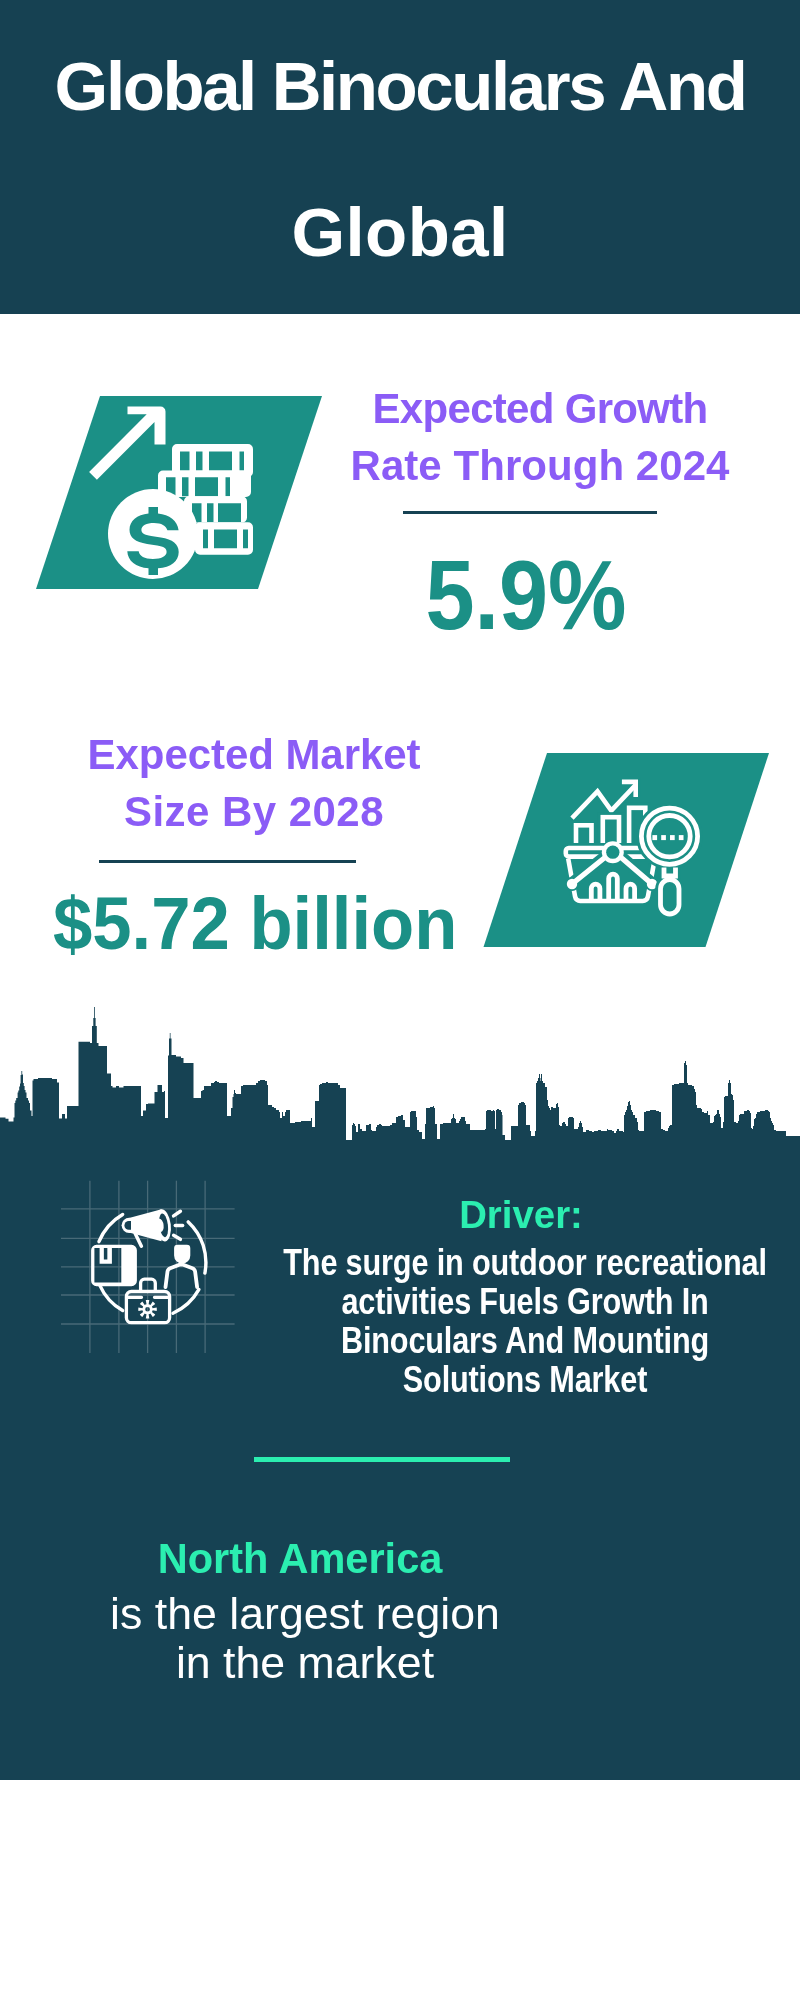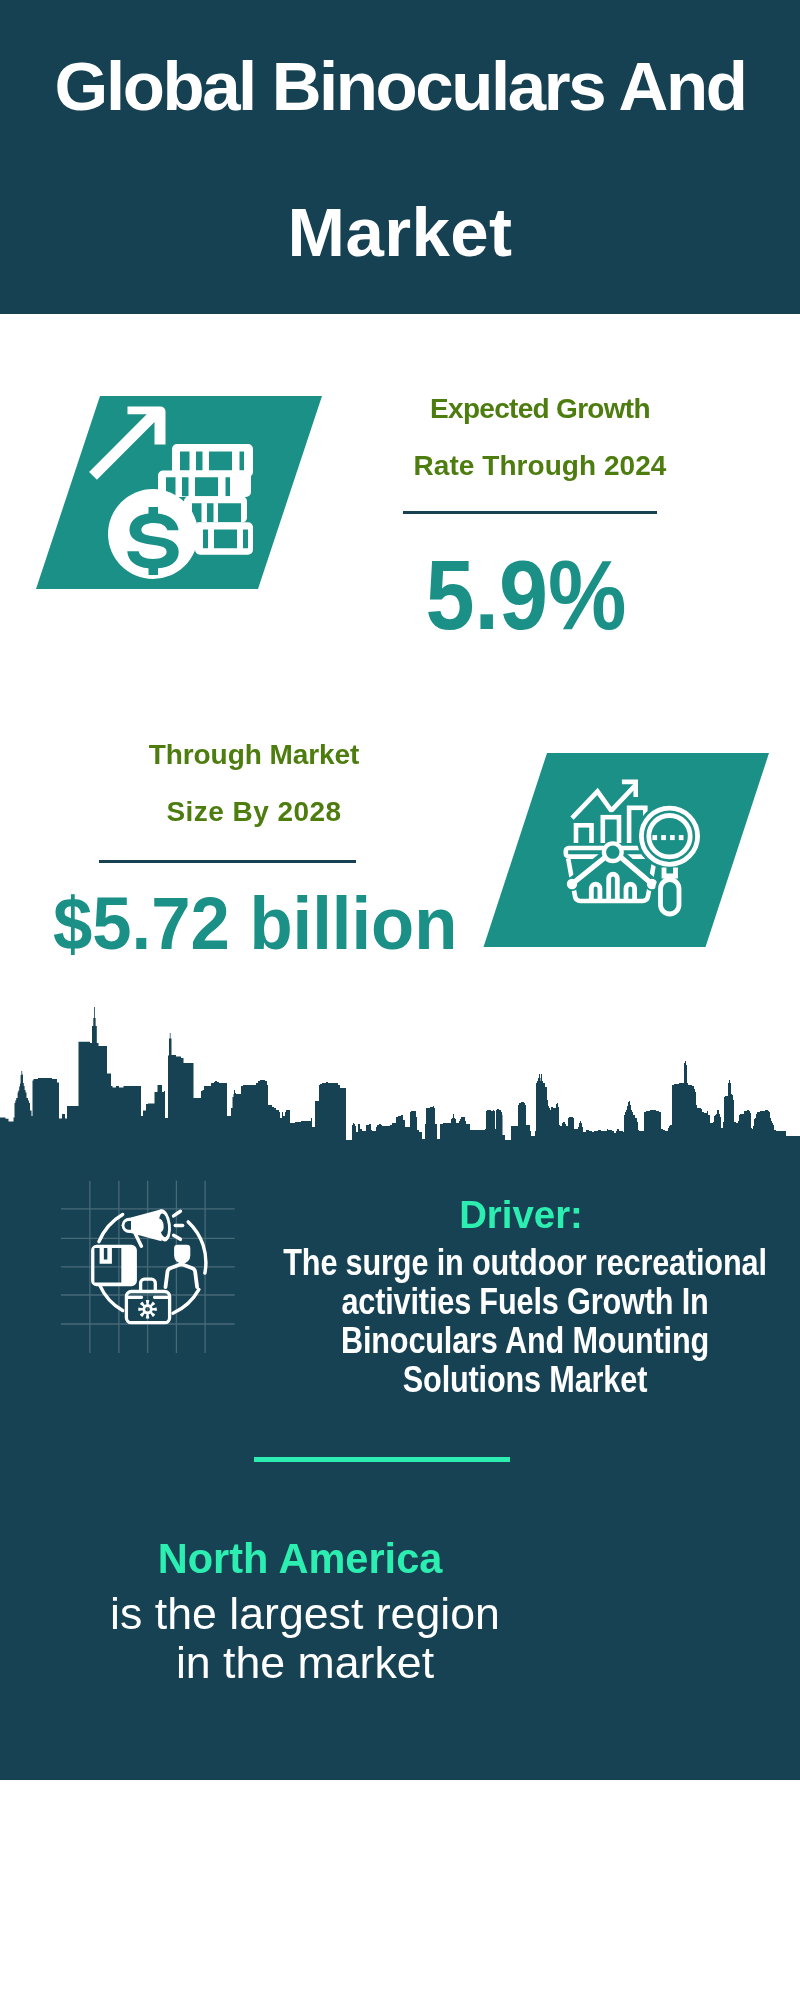--- a/index.html
+++ b/index.html
@@ -6,21 +6,21 @@
   body{width:800px;height:2000px;background:#fff;font-family:"Liberation Sans",sans-serif;overflow:hidden;}
   .page{position:relative;width:800px;height:1788px;}
   .hdr{position:absolute;left:0;top:0;width:800px;height:314px;background:#164152;}
   .hdr h1{margin:0;position:absolute;left:0;top:50px;width:800px;text-align:center;color:#fff;
     font-size:69px;font-weight:bold;line-height:73px;letter-spacing:-2.4px;}
   .hdr h1 span{display:inline-block;}
   .hdr h1 span.l2{letter-spacing:-1.45px;}
   .hdr h1 span.l3{letter-spacing:0.4px;}
 
   
-  .stat-label{position:absolute;color:#4d7c0f;font-size:28px;font-weight:bold;line-height:57px;
+  .stat-label{position:absolute;color:#8b5cf6;font-size:42px;font-weight:bold;line-height:57px;
     letter-spacing:-0.7px;text-align:center;}
   .rule{position:absolute;background:#164253;height:3px;}
   .stat-value{position:absolute;color:#1B9086;font-weight:bold;text-align:center;white-space:nowrap;}
   .stat-label .w{letter-spacing:0.05px;}
   .stat-label .w2{letter-spacing:-0.06px;}
   .stat-label .w3{letter-spacing:0.46px;}
   .darkband{position:absolute;left:0;top:1140px;width:800px;height:640px;background:#164253;}
   .driver-title{position:absolute;left:271px;top:1196px;width:500px;text-align:center;
     color:#2BEEB0;font-size:38px;font-weight:bold;line-height:38px;letter-spacing:0px;
     transform:scaleX(1.01);transform-origin:50% 0;}
@@ -32,21 +32,21 @@
     font-weight:bold;font-size:43px;line-height:43px;white-space:nowrap;
     transform:scaleX(0.966);transform-origin:50% 0;}
   .na-body{position:absolute;left:105px;top:1589px;width:400px;text-align:center;color:#fff;
     font-size:44px;line-height:49px;white-space:nowrap;transform:scaleX(1.015);transform-origin:50% 0;}
 </style>
 </head>
 <body>
 
 <div class="page">
   <div class="hdr">
-    <h1><span>Global Binoculars And</span><br><br><span class="l3">Market</span></h1>
+    <h1><span>Global Binoculars And</span><br><br><span class="l3">Global</span></h1>
   </div>
 
   <svg class="icon1" style="position:absolute;left:30px;top:390px;width:300px;height:205px" viewBox="30 390 300 205">
     <polygon points="100,396 322,396 258,589 36,589" fill="#1B9086"></polygon>
     <g fill="#fff" fill-rule="evenodd">
 
       <path d="M127.5,406.5 h33 a5,5 0 0 1 5,5 v33 h-11 v-22.4 l-57.6,57.6 -7.8,-7.8 57.6,-57.6 h-19.2 z"></path>
 
       <path d="M177,444 h71 a5,5 0 0 1 5,5 v23 a5,5 0 0 1 -5,5 h-71 a5,5 0 0 1 -5,-5 v-23 a5,5 0 0 1 5,-5 z
                M180,451.5 h9.5 v19 h-9.5 z M196,451.5 h6.5 v19 h-6.5 z M209,451.5 h23 v19 h-23 z M239.5,451.5 h4.5 v19 h-4.5 z"></path>
@@ -62,21 +62,21 @@
     <path fill="#1B9086" d="M148.5,507 h9.5 v6.6 c11.6,1.1 19.4,7.3 20.6,16.6 h-11.2 c-1.3,-4.4 -6,-7.2 -13.4,-7.2 c-7.6,0 -12.6,2.7 -12.6,6.7 c0,3.4 2.8,5.2 9.8,6.3 l9.6,1.5 c12,1.9 17.9,6.6 17.9,14.4 c0,9.1 -7.6,15.3 -20.7,16.4 v6.7 h-9.5 v-6.7 c-12.7,-1.1 -20.8,-7.4 -21.2,-17.1 h11.4 c0.7,4.8 5.8,7.7 14.3,7.7 c8.2,0 13.6,-2.8 13.6,-7 c0,-3.4 -2.7,-5.2 -9.4,-6.3 l-10.1,-1.6 c-11.9,-1.9 -17.6,-6.5 -17.6,-14.2 c0,-8.8 7.4,-15 19.0,-16.2 z"></path>
   </svg>
   <div class="stat-label" style="left:340px;top:380px;width:400px;">
     <span>Expected Growth</span><br>
     <span class="w">Rate Through 2024</span>
   </div>
   <div class="rule" style="left:403px;top:511px;width:254px;"></div>
   <div class="stat-value" style="left:326px;top:546px;width:400px;font-size:98px;line-height:98px;transform:scaleX(0.9);">5.9%</div>
 
   <div class="stat-label" style="left:54px;top:726px;width:400px;">
-    <span class="w2">Through Market</span><br>
+    <span class="w2">Expected Market</span><br>
     <span class="w3">Size By 2028</span>
   </div>
   <div class="rule" style="left:99px;top:860px;width:257px;"></div>
   <div class="stat-value" style="left:53px;top:886px;font-size:75px;line-height:75px;transform:scaleX(0.942);transform-origin:0 0;text-align:left;">$5.72 billion</div>
 
   <svg class="icon2" style="position:absolute;left:470px;top:745px;width:310px;height:210px" viewBox="470 745 310 210">
     <polygon points="547,753 769,753 705.5,947 483.5,947" fill="#1B9086"></polygon>
     <defs>
       <g id="i2-arrow">
         <polyline points="572,818.1 597.5,791.3 611.3,810.6 635.7,784.9"></polyline>

